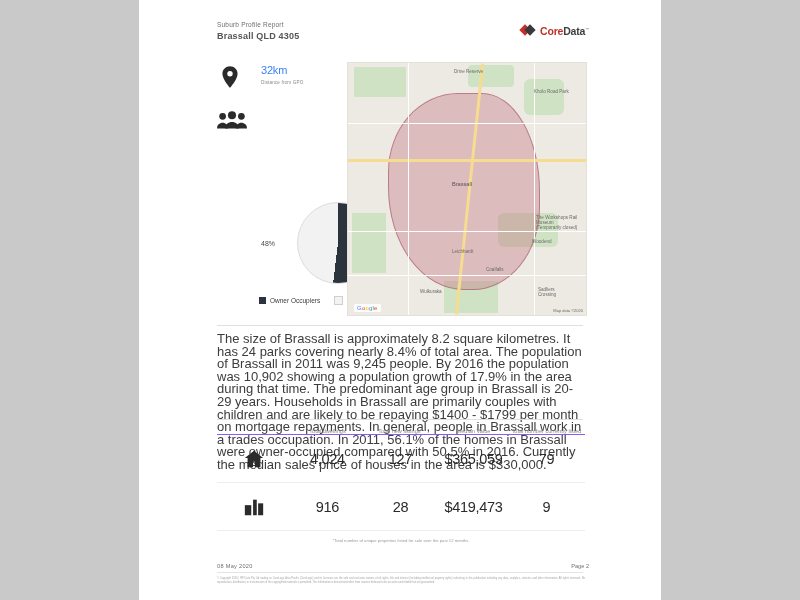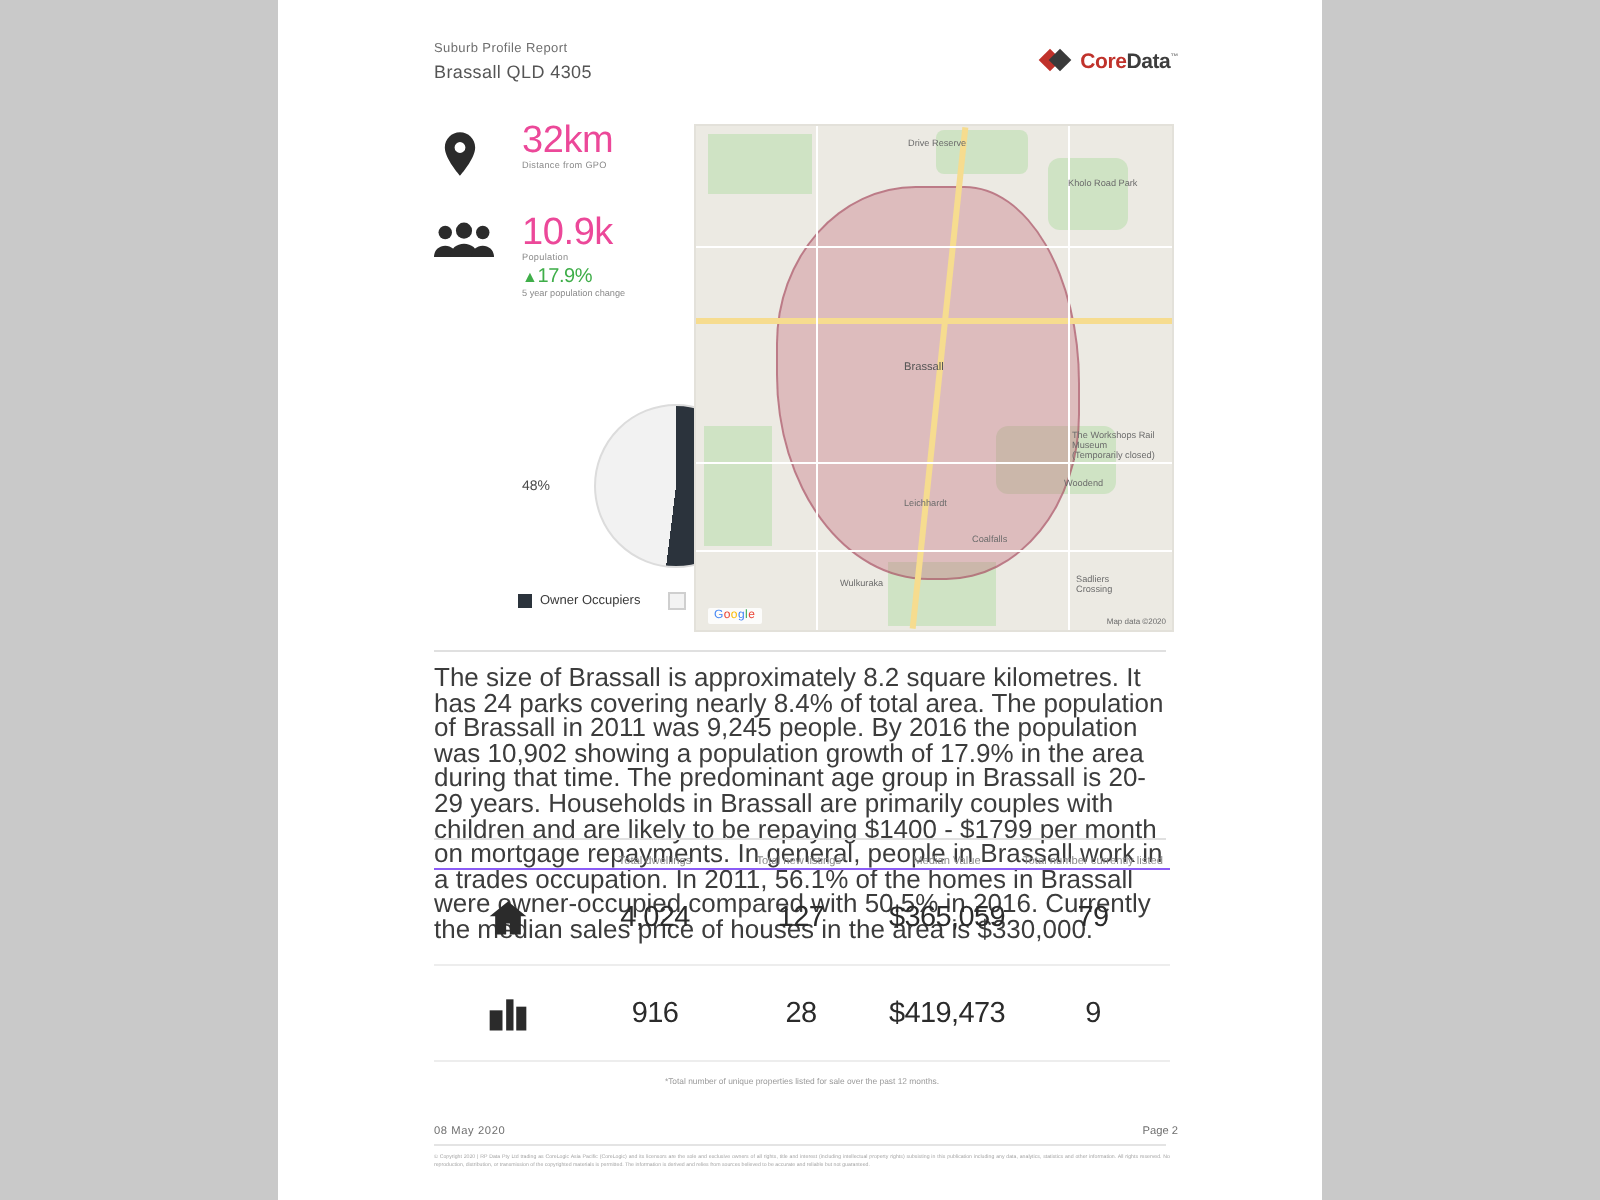--- a/index.html
+++ b/index.html
@@ -18,21 +18,21 @@
   
   .header{
     position:absolute;left:0;top:0;width:100%;height:54px;
   }
   .hdr-title{
     position:absolute;left:78px;top:21px;
     font-size:6.5px;color:#6f6f6f;letter-spacing:.2px;
   }
   .hdr-sub{
     position:absolute;left:78px;top:31px;
-    font-size:9px;color:#555555;letter-spacing:.2px;
+    font-size:9px;color:#555555;letter-spacing:.2px;font-weight:bold;
   }
   .logo{
     position:absolute;right:72px;top:23px;
     display:flex;align-items:center;gap:4px;
   }
   .logo-mark{
     width:15px;height:15px;position:relative;
   }
   .logo-mark .sq1{position:absolute;left:0;top:3px;width:8px;height:8px;background:#c0322b;transform:rotate(45deg);}
   .logo-mark .sq2{position:absolute;left:5px;top:3px;width:8px;height:8px;background:#3a3a3a;transform:rotate(45deg);}
@@ -40,21 +40,21 @@
   .logo-text .red{color:#c0322b;}
   .logo-tm{font-size:4px;vertical-align:super;color:#888;}
 
   
   .stats{
     position:absolute;left:78px;top:62px;width:130px;
   }
   .stat-row{position:relative;height:40px;margin-bottom:6px;}
   .stat-icon{position:absolute;left:0;top:2px;width:34px;height:34px;color:#2b2b2b;}
   .stat-body{position:absolute;left:44px;top:0;}
-  .stat-val{font-size:19px;color:#ec4899;line-height:17px;letter-spacing:-.2px;}
+  .stat-val{font-size:11px;color:#3b82f6;line-height:17px;letter-spacing:-.2px;}
   .stat-lbl{font-size:4.6px;color:#8a8a8a;letter-spacing:.15px;margin-top:1px;}
   .stat-growth{font-size:10px;color:#3fae49;margin-top:2px;letter-spacing:-.2px;}
   .stat-growth .arrow{font-size:8px;}
   .stat-growth-lbl{font-size:4.6px;color:#8a8a8a;margin-top:0px;}
 
   
   .pie-wrap{position:absolute;left:78px;top:200px;width:250px;height:112px;}
   .pie{
     position:absolute;left:80px;top:2px;width:80px;height:80px;border-radius:50%;
     background:conic-gradient(#2b333c 0deg 187deg,#f2f2f2 187deg 360deg);
@@ -159,28 +159,20 @@
         <svg viewBox="0 0 32 20" width="30" height="20">
             <g fill="currentColor">
               <circle cx="6" cy="6" r="3.6"></circle>
               <path d="M0 19c0-3.6 2.7-6 6-6s6 2.4 6 6z"></path>
               <circle cx="16" cy="5" r="4.3"></circle>
               <path d="M8.6 19c0-4.2 3.3-7 7.4-7s7.4 2.8 7.4 7z"></path>
               <circle cx="26" cy="6" r="3.6"></circle>
               <path d="M20 19c0-3.6 2.7-6 6-6s6 2.4 6 6z"></path>
             </g>
           </svg>
-      </div>
-      <div class="stat-body">
-        <div class="stat-val">10.9k</div>
-        <div class="stat-lbl">Population</div>
-        <div class="stat-growth">
-          <span class="arrow">▲</span><span>17.9%</span>
-        </div>
-        <div class="stat-growth-lbl">5 year population change</div>
       </div>
     </div>
 
   </div>
 
   <div class="pie-wrap">
     <div class="pie"></div>
     <div class="pie-lbl-left">48%</div>
     <div class="pie-lbl-right">52%</div>
     <div class="legend">

